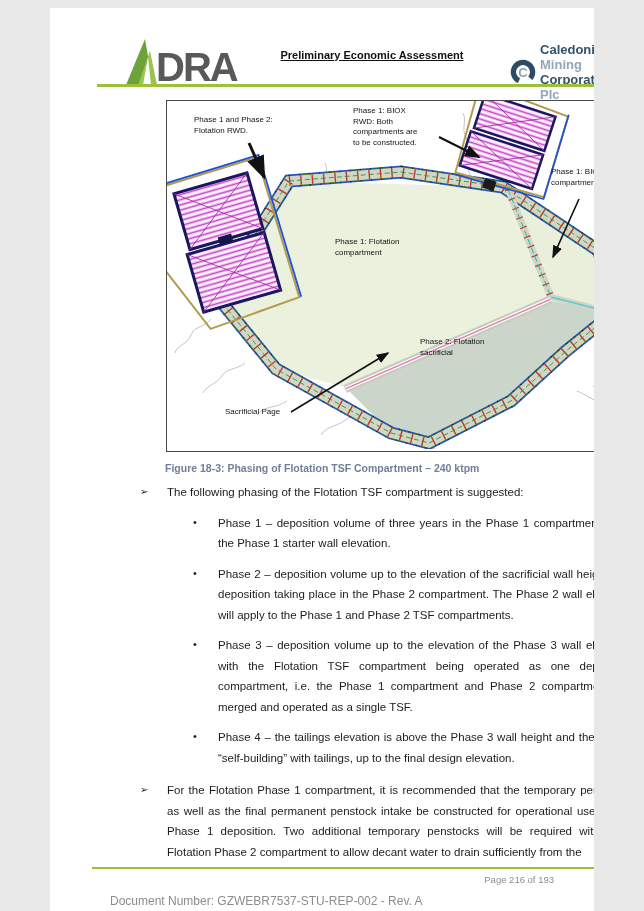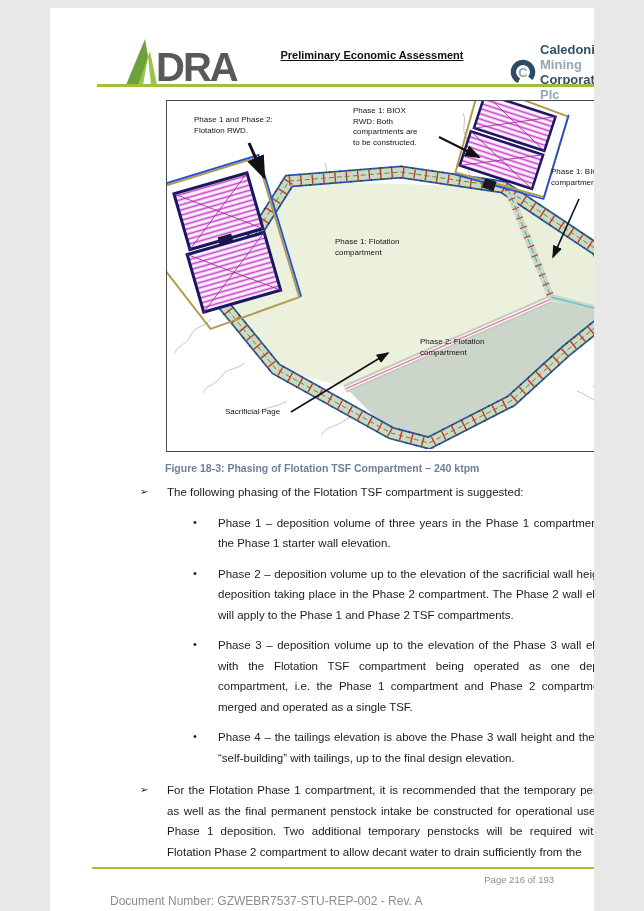--- a/index.html
+++ b/index.html
@@ -170,21 +170,21 @@
 Flotation RWD.</div>
     <div class="map-label" style="left:186px;top:5px;">Phase 1: BIOX
 RWD: Both
 compartments are
 to be constructed.</div>
     <div class="map-label" style="left:384px;top:66px;">Phase 1: BIOX
 compartment</div>
     <div class="map-label" style="left:168px;top:136px;">Phase 1: Flotation
 compartment</div>
     <div class="map-label" style="left:253px;top:236px;">Phase 2: Flotation
-compartment</div>
+sacrificial</div>
     <div class="map-label" style="left:58px;top:306px;">Sacrificial Page</div>
   </div>
 
   <div class="fig-caption">Figure 18-3: Phasing of Flotation TSF Compartment – 240 ktpm</div>
 
   <div class="body-text">
 
     <div class="row arrow-row">
       <span class="marker">➢</span>
       <div>The following phasing of the Flotation TSF compartment is suggested:</div>

